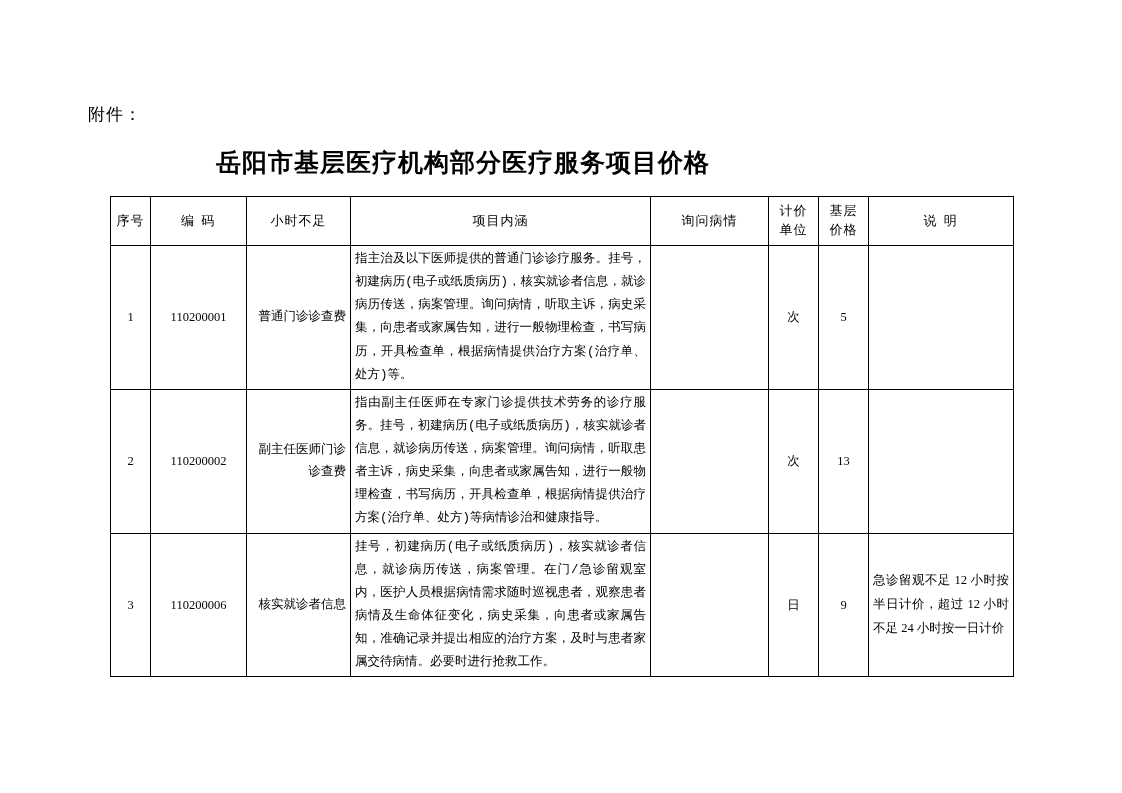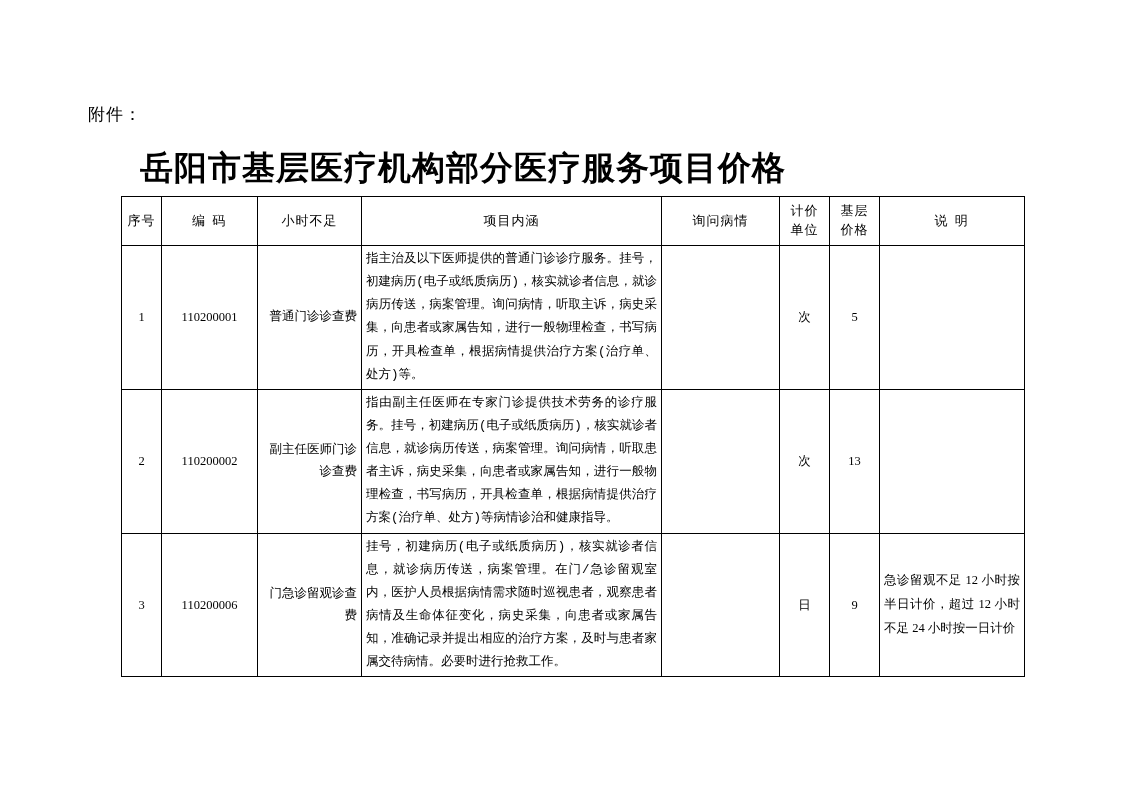--- a/index.html
+++ b/index.html
@@ -29,28 +29,28 @@
     font-family: "Liberation Serif", "DejaVu Serif", serif;
     letter-spacing: 1px;
     color: #000;
   }
   .doc-title {
     position: absolute;
     left: 0;
     right: 0;
     top: 146px;
     text-align: center;
-    font-size: 33px;
+    font-size: 25px;
     font-weight: bold;
     font-family: "Liberation Serif", "DejaVu Serif", serif;
     letter-spacing: 1px;
   }
   table.price-table {
     position: absolute;
-    left: 121px;
+    left: 110px;
     top: 196px;
     width: 903px;
     border-collapse: collapse;
     table-layout: fixed;
     font-size: 12.5px;
     line-height: 1.62;
   }
   table.price-table td, table.price-table th {
     border: 1px solid #000;
     padding: 2px 4px;
@@ -155,21 +155,21 @@
         <td class="name-cell">副主任医师门诊诊查费</td>
         <td class="c-content">指由副主任医师在专家门诊提供技术劳务的诊疗服务。挂号，初建病历(电子或纸质病历)，核实就诊者信息，就诊病历传送，病案管理。询问病情，听取患者主诉，病史采集，向患者或家属告知，进行一般物理检查，书写病历，开具检查单，根据病情提供治疗方案(治疗单、处方)等病情诊治和健康指导。</td>
         <td class="c-center"></td>
         <td class="c-center">次</td>
         <td class="c-center">13</td>
         <td class="c-note"></td>
       </tr>
       <tr>
         <td class="c-center">3</td>
         <td class="c-center">110200006</td>
-        <td class="name-cell">门急诊留观诊查费</td>
+        <td class="name-cell">核实就诊者信息</td>
         <td class="c-content">挂号，初建病历(电子或纸质病历)，核实就诊者信息，就诊病历传送，病案管理。在门/急诊留观室内，医护人员根据病情需求随时巡视患者，观察患者病情及生命体征变化，病史采集，向患者或家属告知，准确记录并提出相应的治疗方案，及时与患者家属交待病情。必要时进行抢救工作。</td>
         <td class="c-center"></td>
         <td class="c-center">日</td>
         <td class="c-center">9</td>
         <td class="c-note">急诊留观不足 12 小时按半日计价，超过 12 小时不足 24 小时按一日计价</td>
       </tr>
     </tbody>
   </table>
 
 </div>

